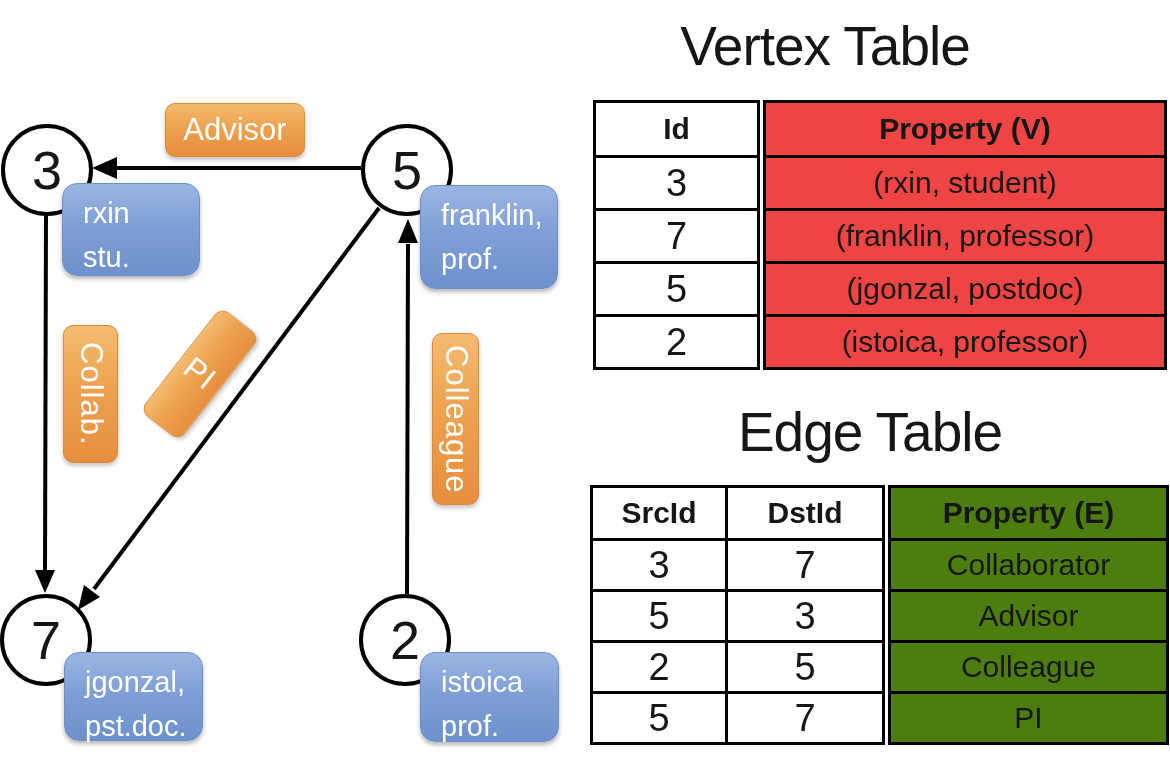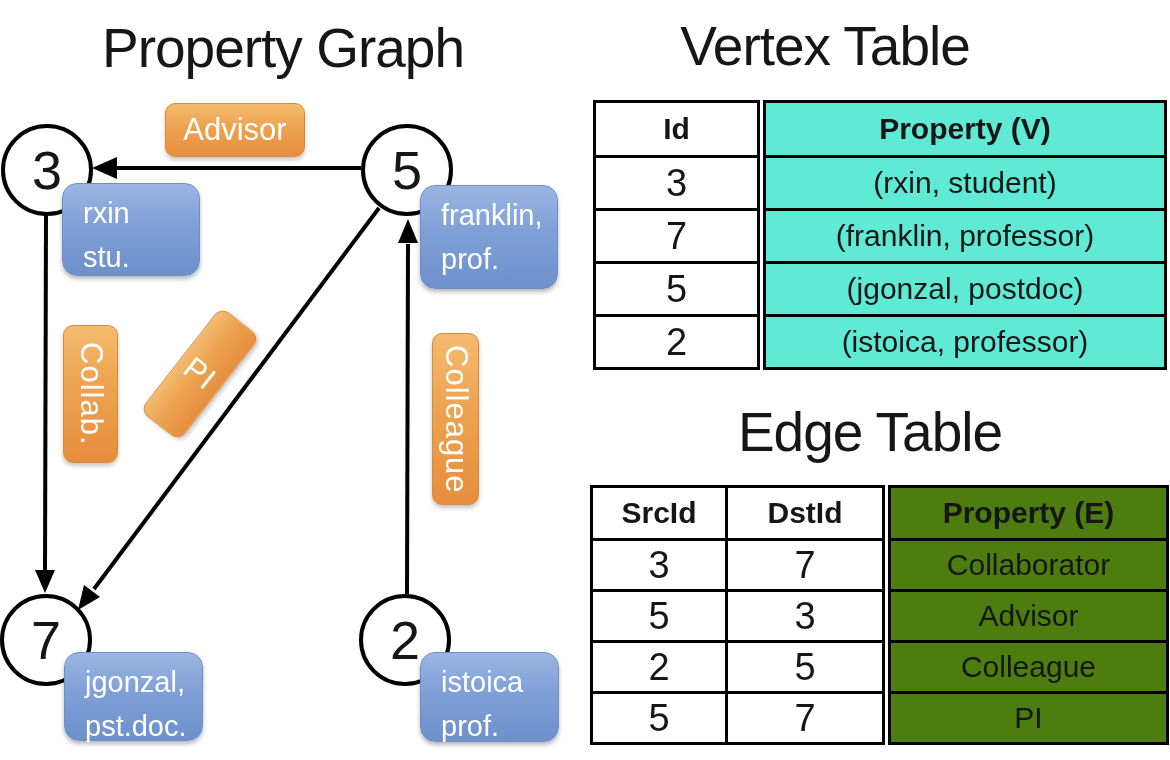--- a/index.html
+++ b/index.html
@@ -38,30 +38,29 @@
   svg.edges polygon { fill:#000; }
 
   
   .tbl-wrap { position:absolute; display:flex; gap:3px; }
   table { border-collapse:collapse; table-layout:fixed; }
   th, td { border:3px solid #000; text-align:center; vertical-align:middle;
     color:#161616; overflow:hidden; white-space:nowrap; }
   th { font-size:30px; font-weight:700; height:55px; }
   td { font-size:38px; font-weight:400; height:53px; }
   td.propcell { font-size:30px; }
-  .vfill th, .vfill td { background:#5eead4; }
+  .vfill th, .vfill td { background:#ef4444; }
   .efill th, .efill td { background:#4d7c0f; }
   .etbl th { height:53px; } .etbl td { height:51px; }
 </style>
 </head>
 <body>
 
 <div class="canvas">
 
-  <div class="slide-title" style="left:33px; top:16px; width:500px;">Property Graph</div>
   <div class="slide-title" style="left:595px; top:14px; width:460px;">Vertex Table</div>
   <div class="slide-title" style="left:650px; top:400px; width:440px;">Edge Table</div>
 
   <svg class="edges" width="1170" height="760">
     <g>
       <line x1="361" y1="168" x2="116" y2="168"></line>
       <polygon points="92,168 117,157 117,179"></polygon>
     </g>
     <g>
       <line x1="46" y1="214" x2="45" y2="572"></line>

